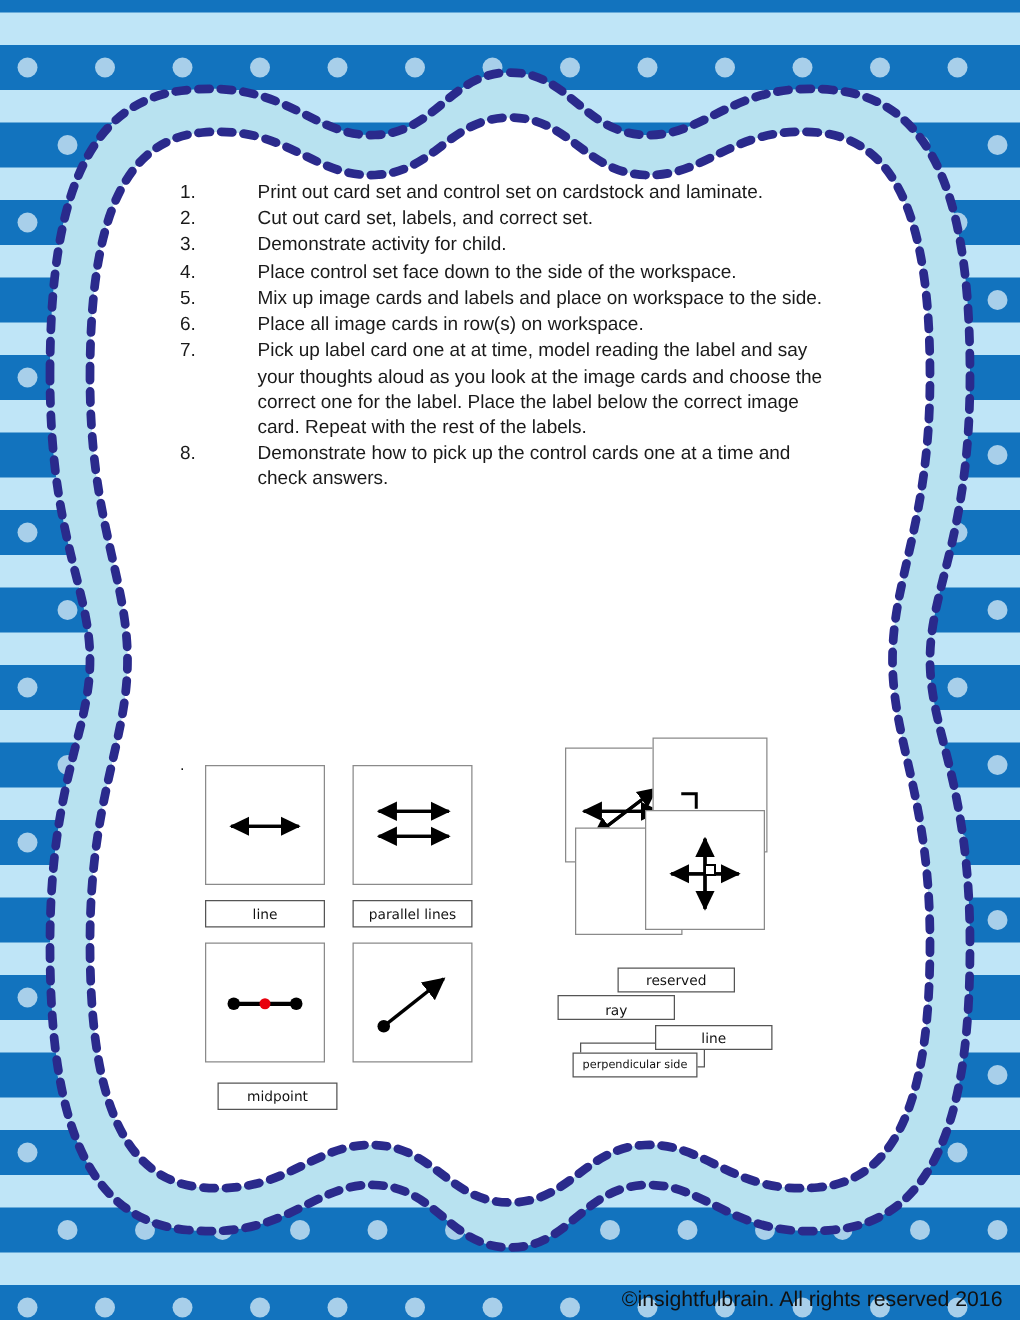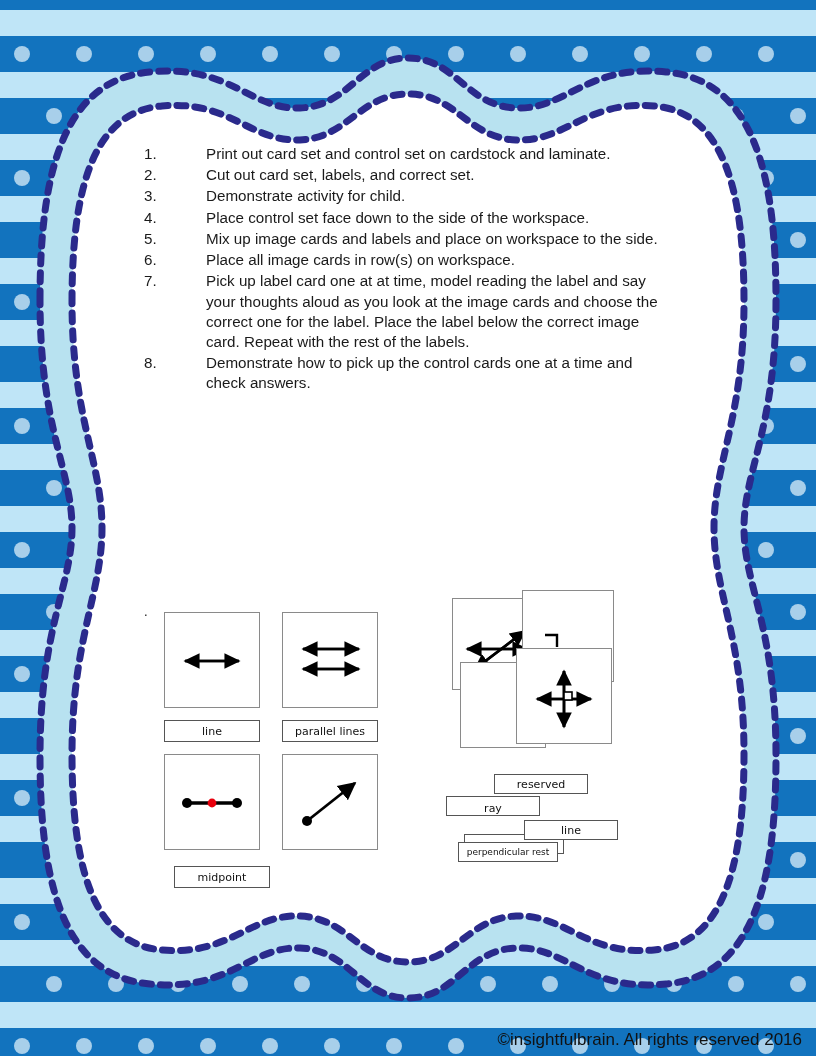--- a/index.html
+++ b/index.html
@@ -597,19 +597,19 @@
       <span>reserved</span>
     </div>
     <div class="labelbox" style="left:316px; top:226px; width:94px; height:20px; font-size:11px; z-index:3;align-items:flex-end;">
       <span>ray</span>
     </div>
     <div class="labelbox" style="left:394px; top:250px; width:94px; height:20px; font-size:11px; z-index:2;">
       <span>line</span>
     </div>
     <div class="labelbox" style="left:334px; top:264px; width:100px; height:20px; font-size:9px; z-index:1;"></div>
     <div class="labelbox" style="left:328px; top:272px; width:100px; height:20px; font-size:9px; z-index:2;">
-      <span>perpendicular rest</span>
+      <span>perpendicular side</span>
     </div>
 
   </div>
 </div>
 
 <div id="footer">©insightfulbrain. All rights reserved 2016</div>
 
 </body></html>

